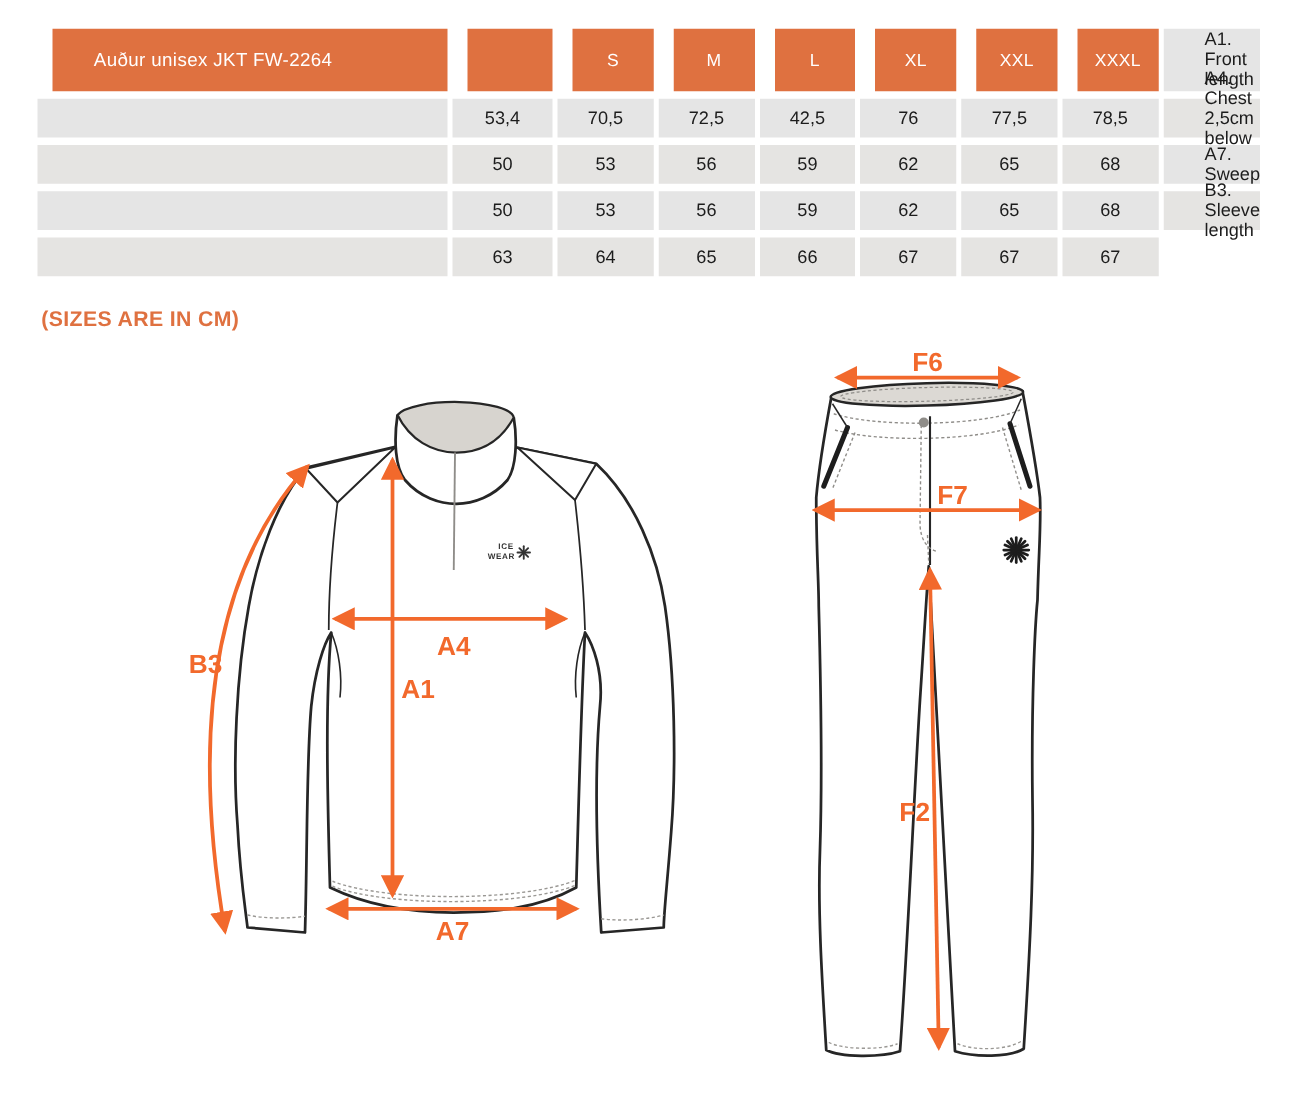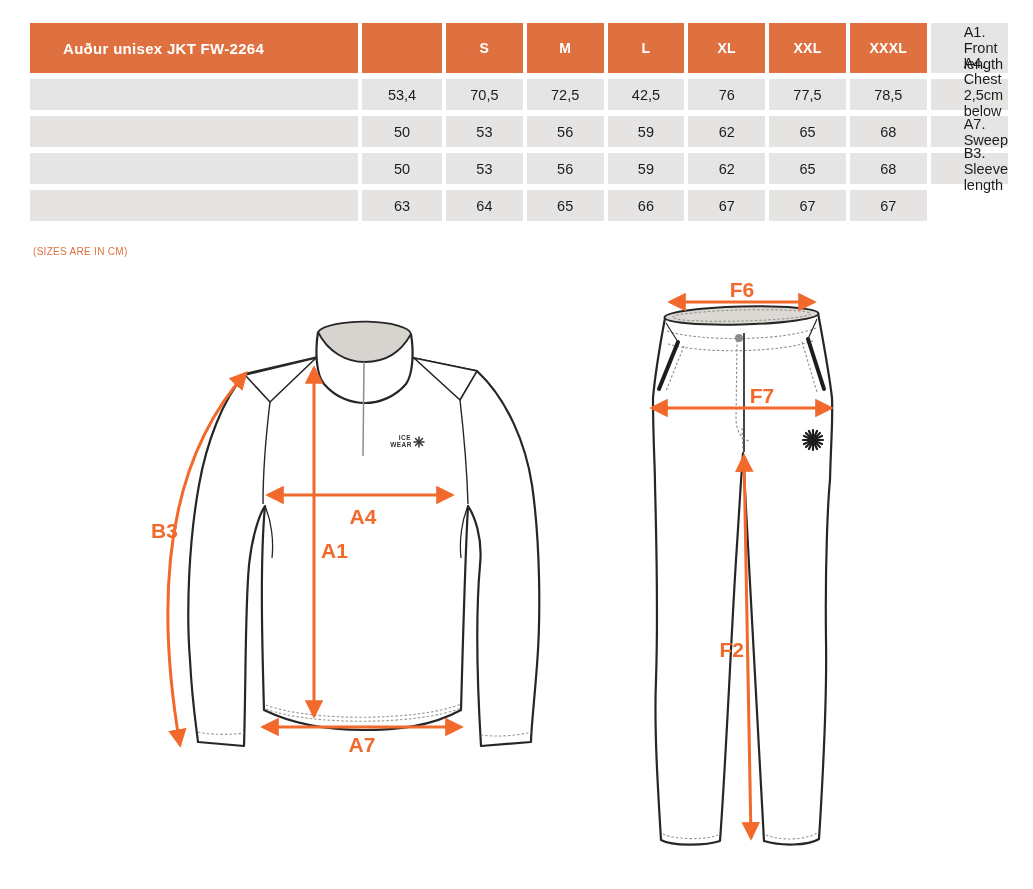--- a/index.html
+++ b/index.html
@@ -7,29 +7,29 @@
 
   
   .size-table{
     position:absolute; left:30px; top:23px; width:978px;
     display:grid;
     grid-template-columns:328px 80px repeat(7,1fr);
     grid-template-rows:50px repeat(4,31px);
     column-gap:4px; row-gap:6px;
   }
   .cell{ display:flex; align-items:center; justify-content:center; font-size:14.5px; color:#1c1c1c; }
-  .head{ background:var(--orange); color:#ffffff; font-weight:bold; font-size:14px; letter-spacing:.3px; }
+  .head{ background:var(--orange); color:#ffffff; font-weight:normal; font-size:14px; letter-spacing:.3px;margin-left:12px; }
   .title-cell{ justify-content:flex-start; padding-left:33px; font-size:15px; }
   .label-cell{ justify-content:flex-start; padding-left:33px; }
   .row-dark{ background:#e5e5e5; }
   .row-light{ background:#E5E4E2; }
 
   .cm-note{
     position:absolute; left:33px; top:246px;
-    color:var(--orange); font-size:10px; font-weight:400; letter-spacing:.3px;
+    color:var(--orange); font-size:17px; font-weight:700; letter-spacing:.3px;
   }
 
   svg{ position:absolute; overflow:visible; }
   #jacket-svg{ left:140px; top:290px; }
   #pants-svg{ left:628px; top:275px; }
 
   svg text.dim{ font-family:"Liberation Sans", sans-serif; font-size:21px; font-weight:600; fill:var(--arrow); }
   svg text.logo{ font-family:"Liberation Sans", sans-serif; font-weight:bold; fill:#333; letter-spacing:.5px; }
 
   :root{ --orange:#DF7140; --arrow:#F2692C; }

